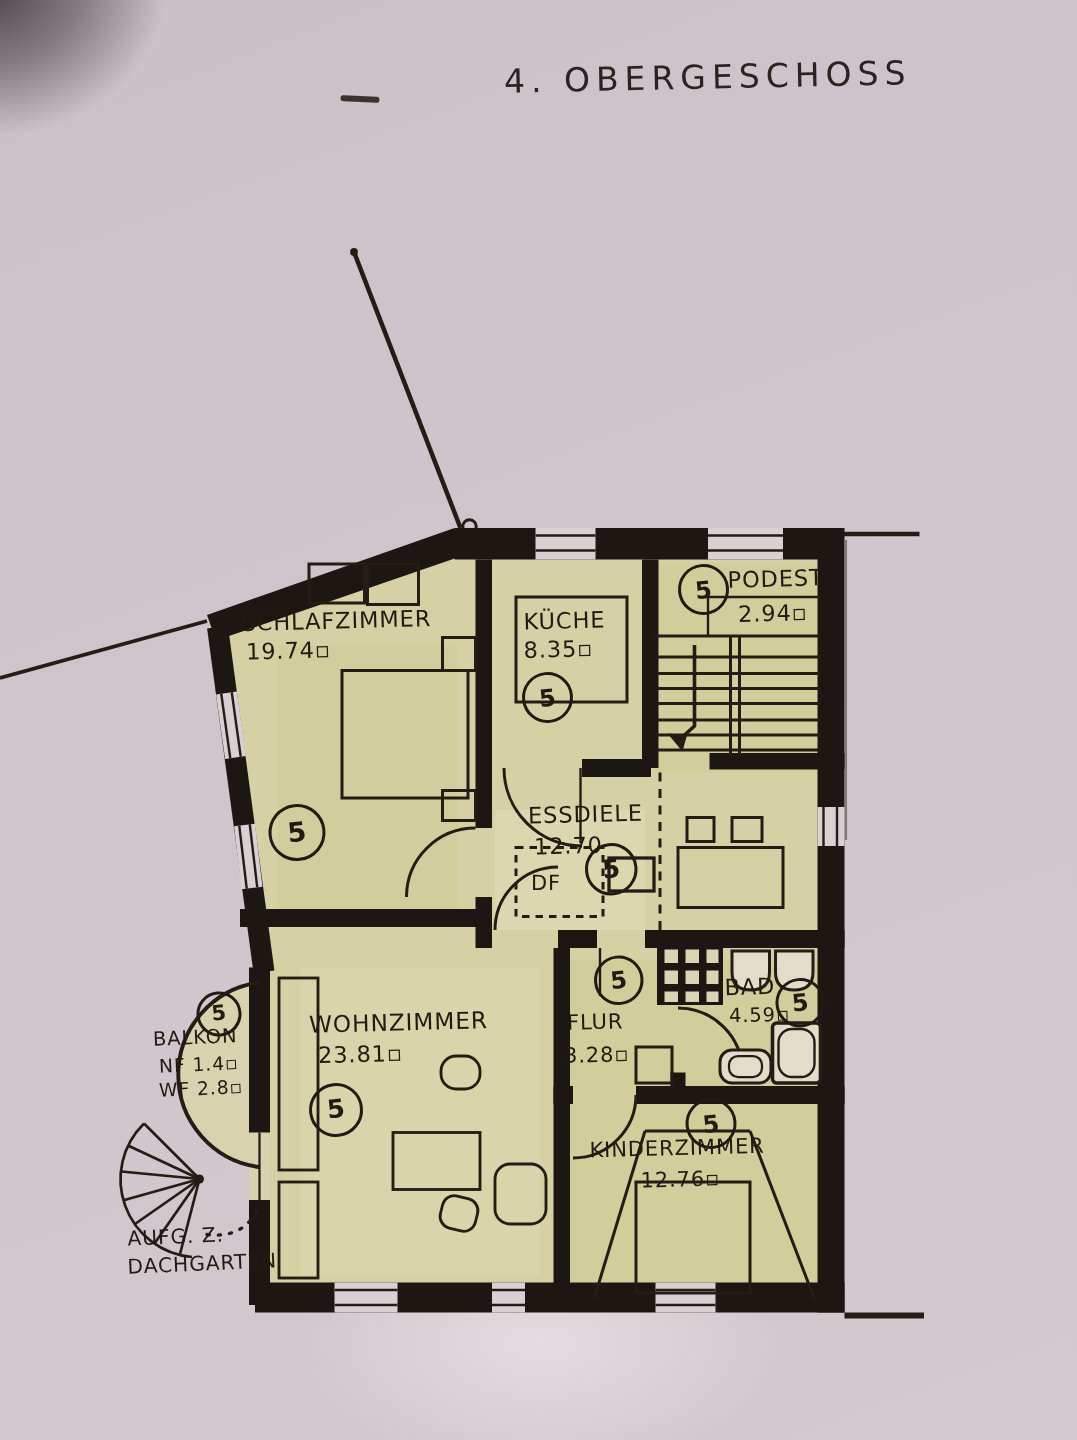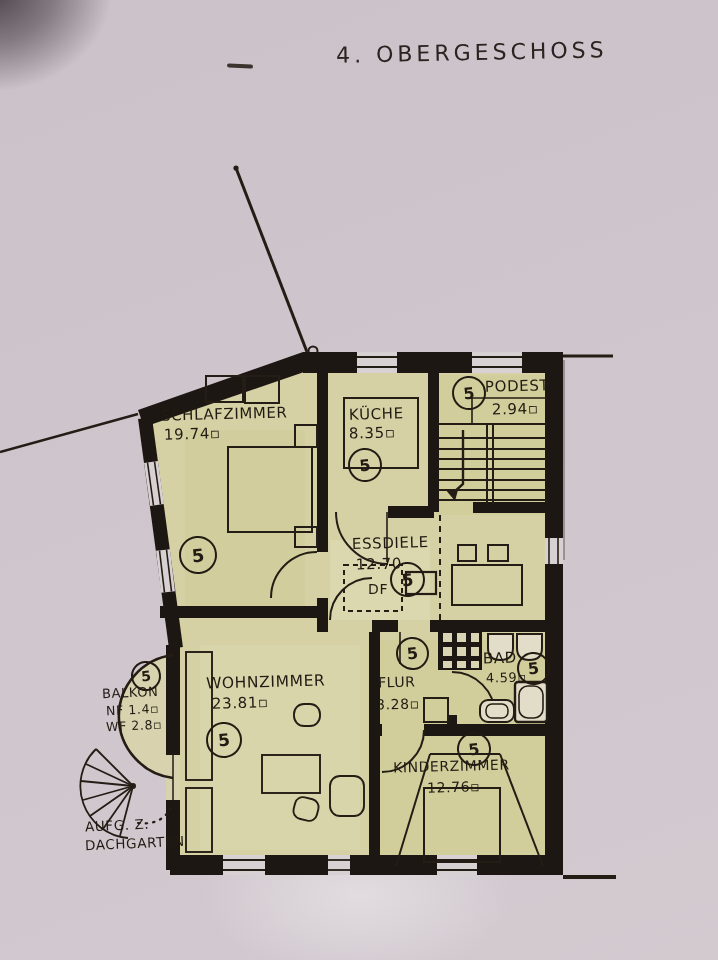--- a/index.html
+++ b/index.html
@@ -245,21 +245,21 @@
   <div class="lbl t15 r-1" style="left:349px;top:426px;">8.35▫</div>
   <div class="badge" style="left:348px;top:448px;width:30px;height:30px;font-size:16px;">5</div>
 
   <div class="badge" style="left:452px;top:376px;width:30px;height:30px;font-size:16px;">5</div>
   <div class="lbl t15 r-1" style="left:485px;top:379px;">PODEST</div>
   <div class="lbl t15 r-1" style="left:492px;top:402px;">2.94▫</div>
 
   <div class="lbl t15 r-1" style="left:352px;top:536px;">ESSDIELE</div>
   <div class="lbl t15 r-1" style="left:356px;top:557px;">12.70</div>
   <div class="badge" style="left:390px;top:562px;width:31px;height:31px;font-size:17px;">5</div>
-  <div class="lbl t14" style="left:368px;top:582px;">DF</div>
+  <div class="lbl t14" style="left:354px;top:582px;">DF</div>
 
   <div class="lbl t15 r-1" style="left:206px;top:674px;font-size:15.5px;">WOHNZIMMER</div>
   <div class="lbl t15 r-1" style="left:212px;top:696px;">23.81▫</div>
   <div class="badge" style="left:206px;top:722px;width:32px;height:32px;font-size:17px;">5</div>
 
   <div class="badge" style="left:396px;top:637px;width:29px;height:29px;font-size:16px;">5</div>
   <div class="lbl t14 r-1" style="left:378px;top:675px;">FLUR</div>
   <div class="lbl t14 r-1" style="left:376px;top:697px;">3.28▫</div>
 
   <div class="lbl t15 r-1" style="left:483px;top:651px;">BAD</div>

